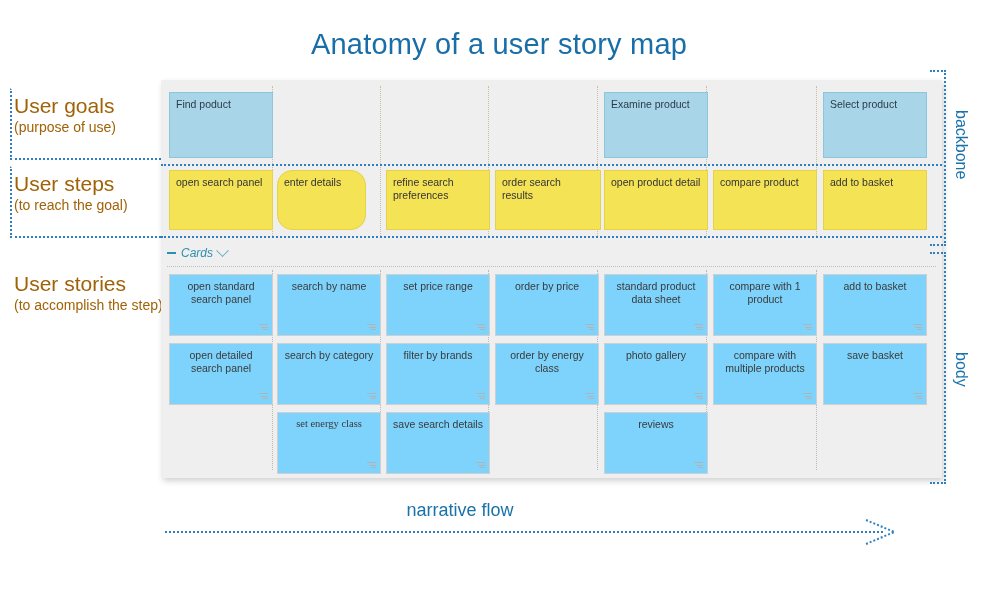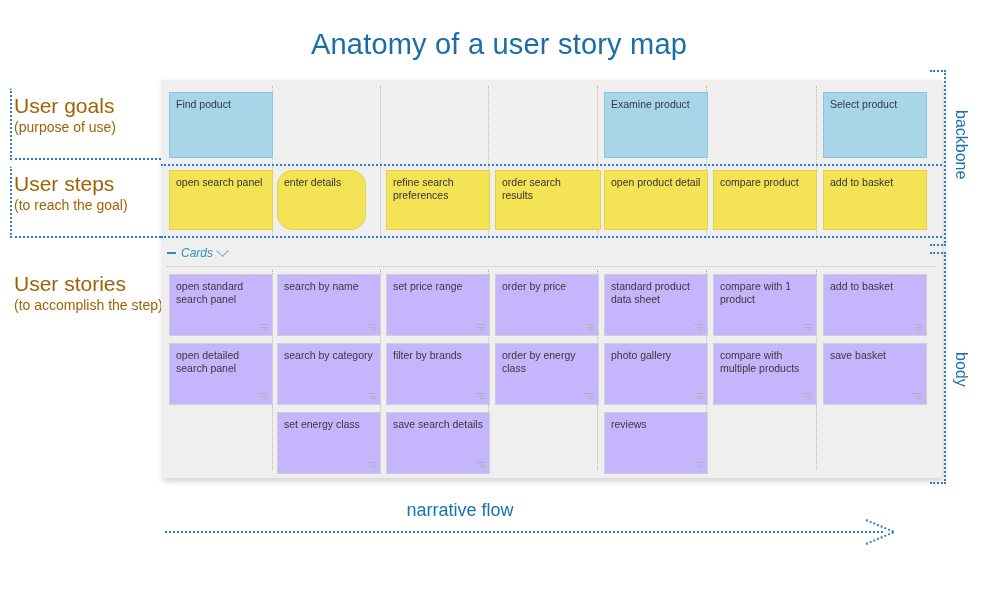--- a/index.html
+++ b/index.html
@@ -91,23 +91,24 @@
     background: #a8d5e8;
     border: 1px solid #8dc5dd;
     color: #2a3c49;
   }
   .card.step {
     background: #f5e356;
     border: 1px solid #e5d246;
     color: #333;
   }
   .card.story {
-    background: #c4b5fd;
+    background: #7dd3fc;
     border: 1px solid #cfcfcf;
     color: #3a3a3a;
+    text-align: center;
   }
   .card.story .grip {
     position: absolute;
     right: 4px; bottom: 3px;
     width: 9px; height: 8px;
   }
   .grip i {
     display: block;
     height: 1px;
     background: #b3b3b3;
@@ -360,21 +361,21 @@
       </div>
       <div class="card story" style="left:662px; top:103px; width:104px; height:62px;">
         <span>save basket</span>
         <span class="grip">
             <i></i>
             <i></i>
             <i></i>
           </span>
       </div>
 
-      <div class="card story" style="left:116px; top:172px; width:104px; height:62px;">
+      <div class="card story" style="left:116px; top:172px; width:104px; height:62px;font-family:Liberation Serif, serif;">
         <span>set energy class</span>
         <span class="grip">
             <i></i>
             <i></i>
             <i></i>
           </span>
       </div>
       <div class="card story" style="left:225px; top:172px; width:104px; height:62px;">
         <span>save search details</span>
         <span class="grip">

